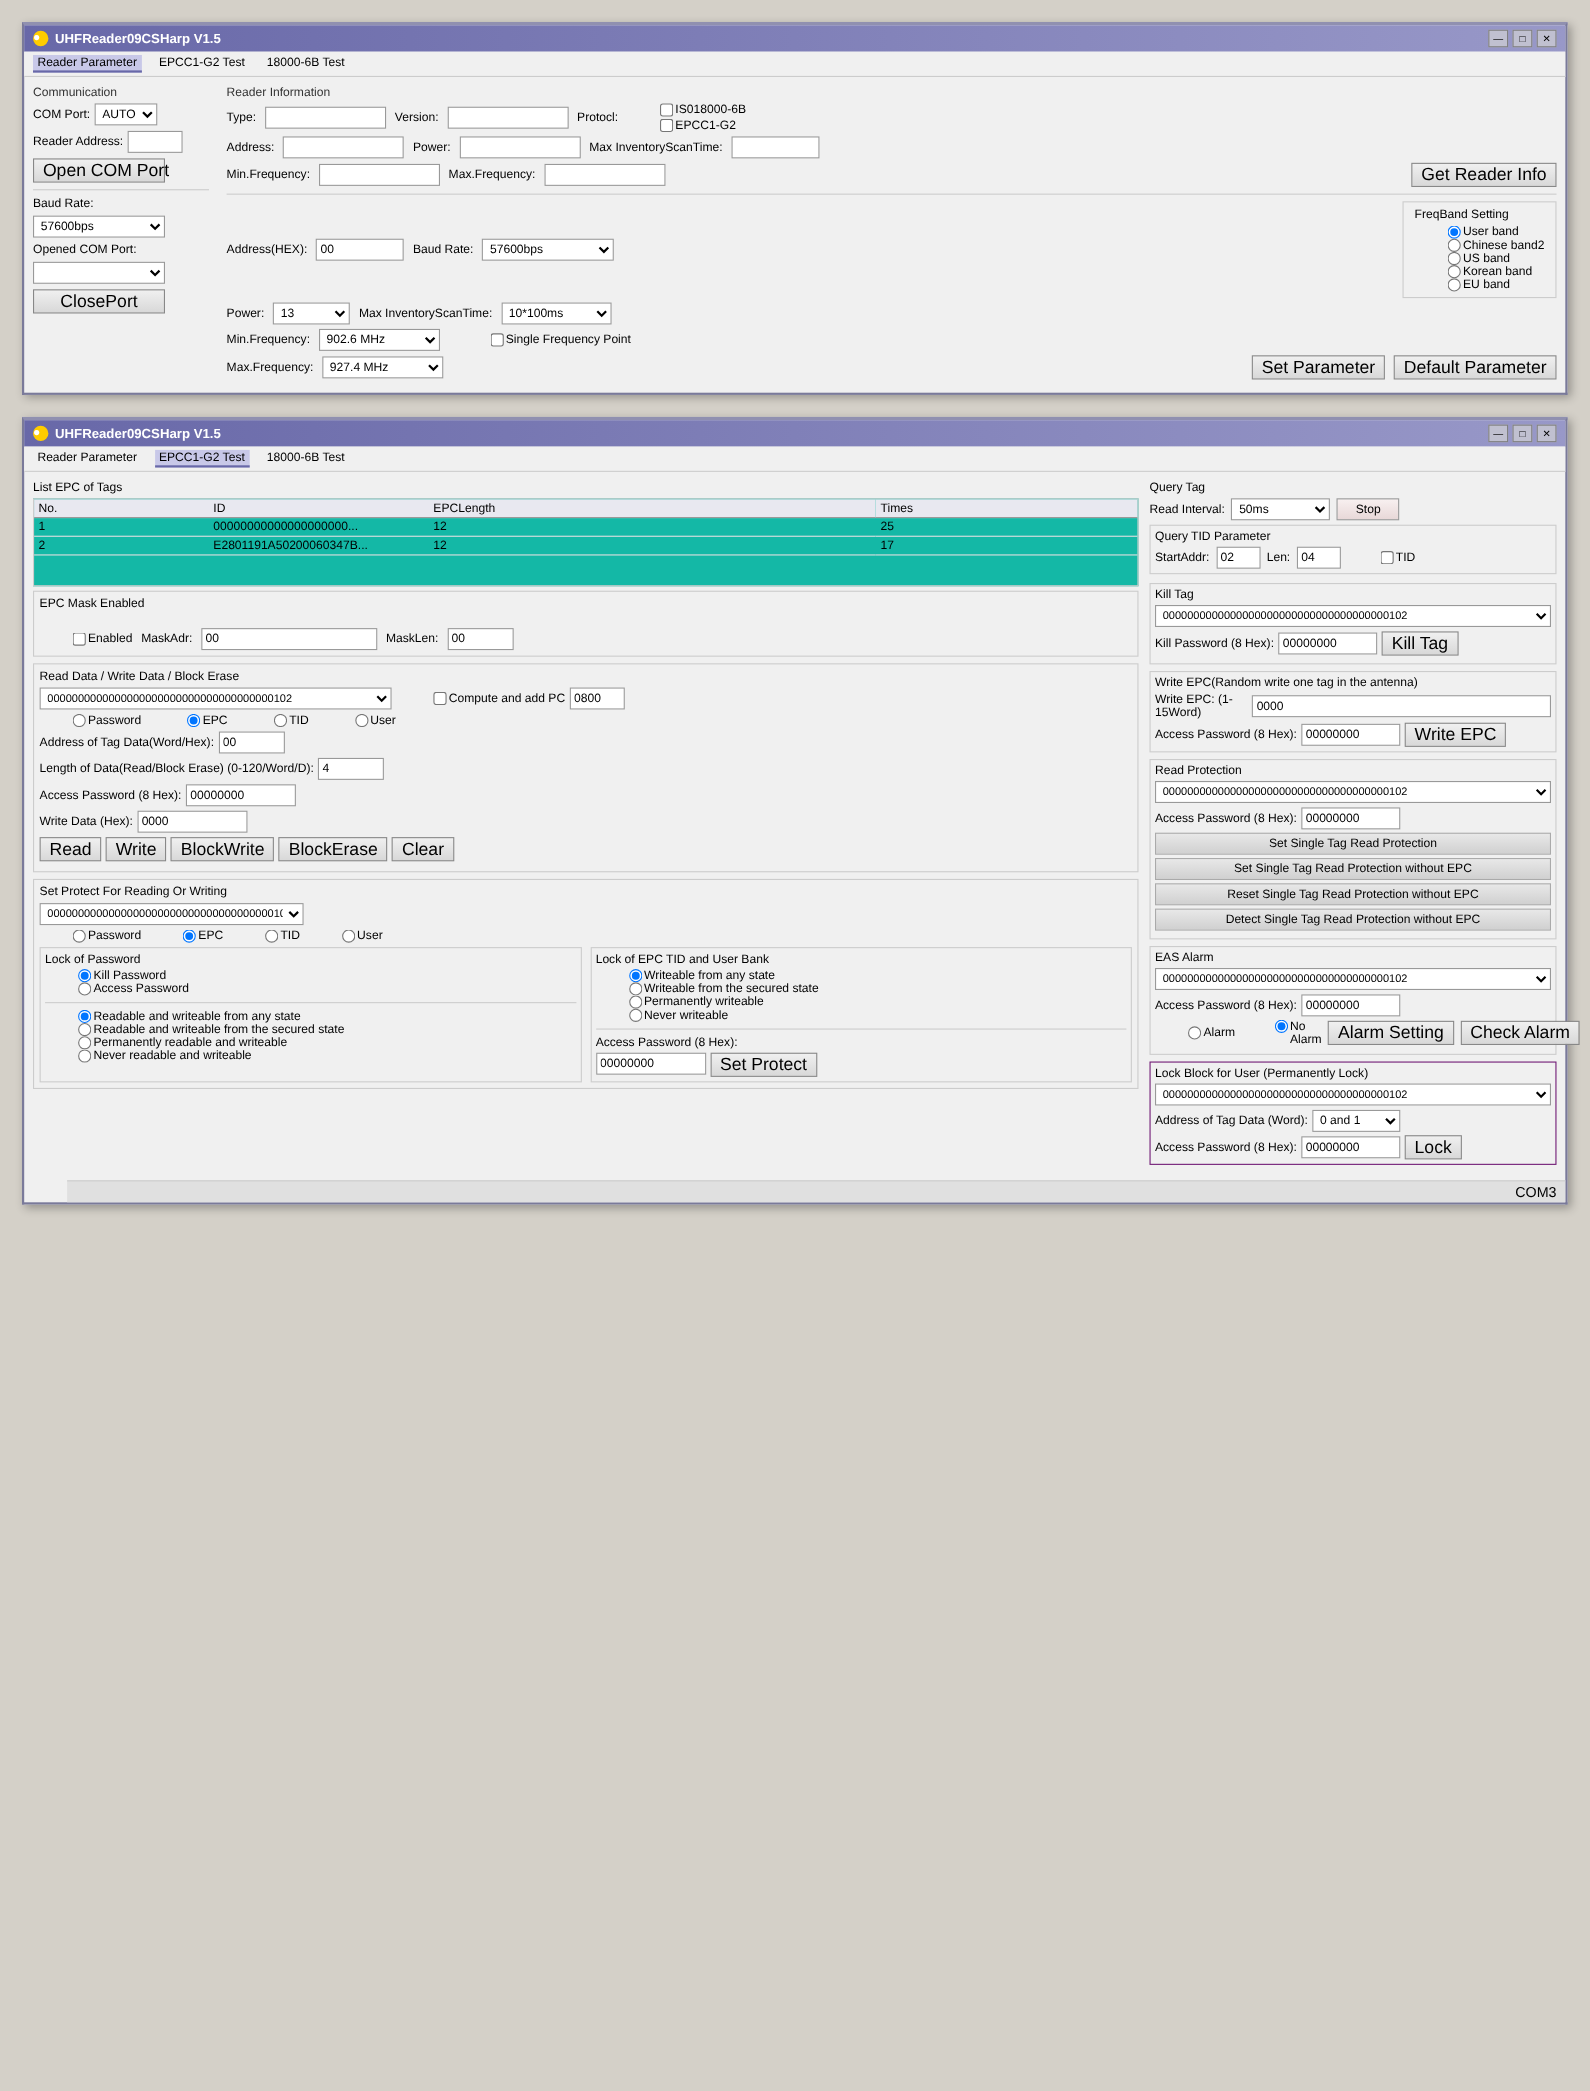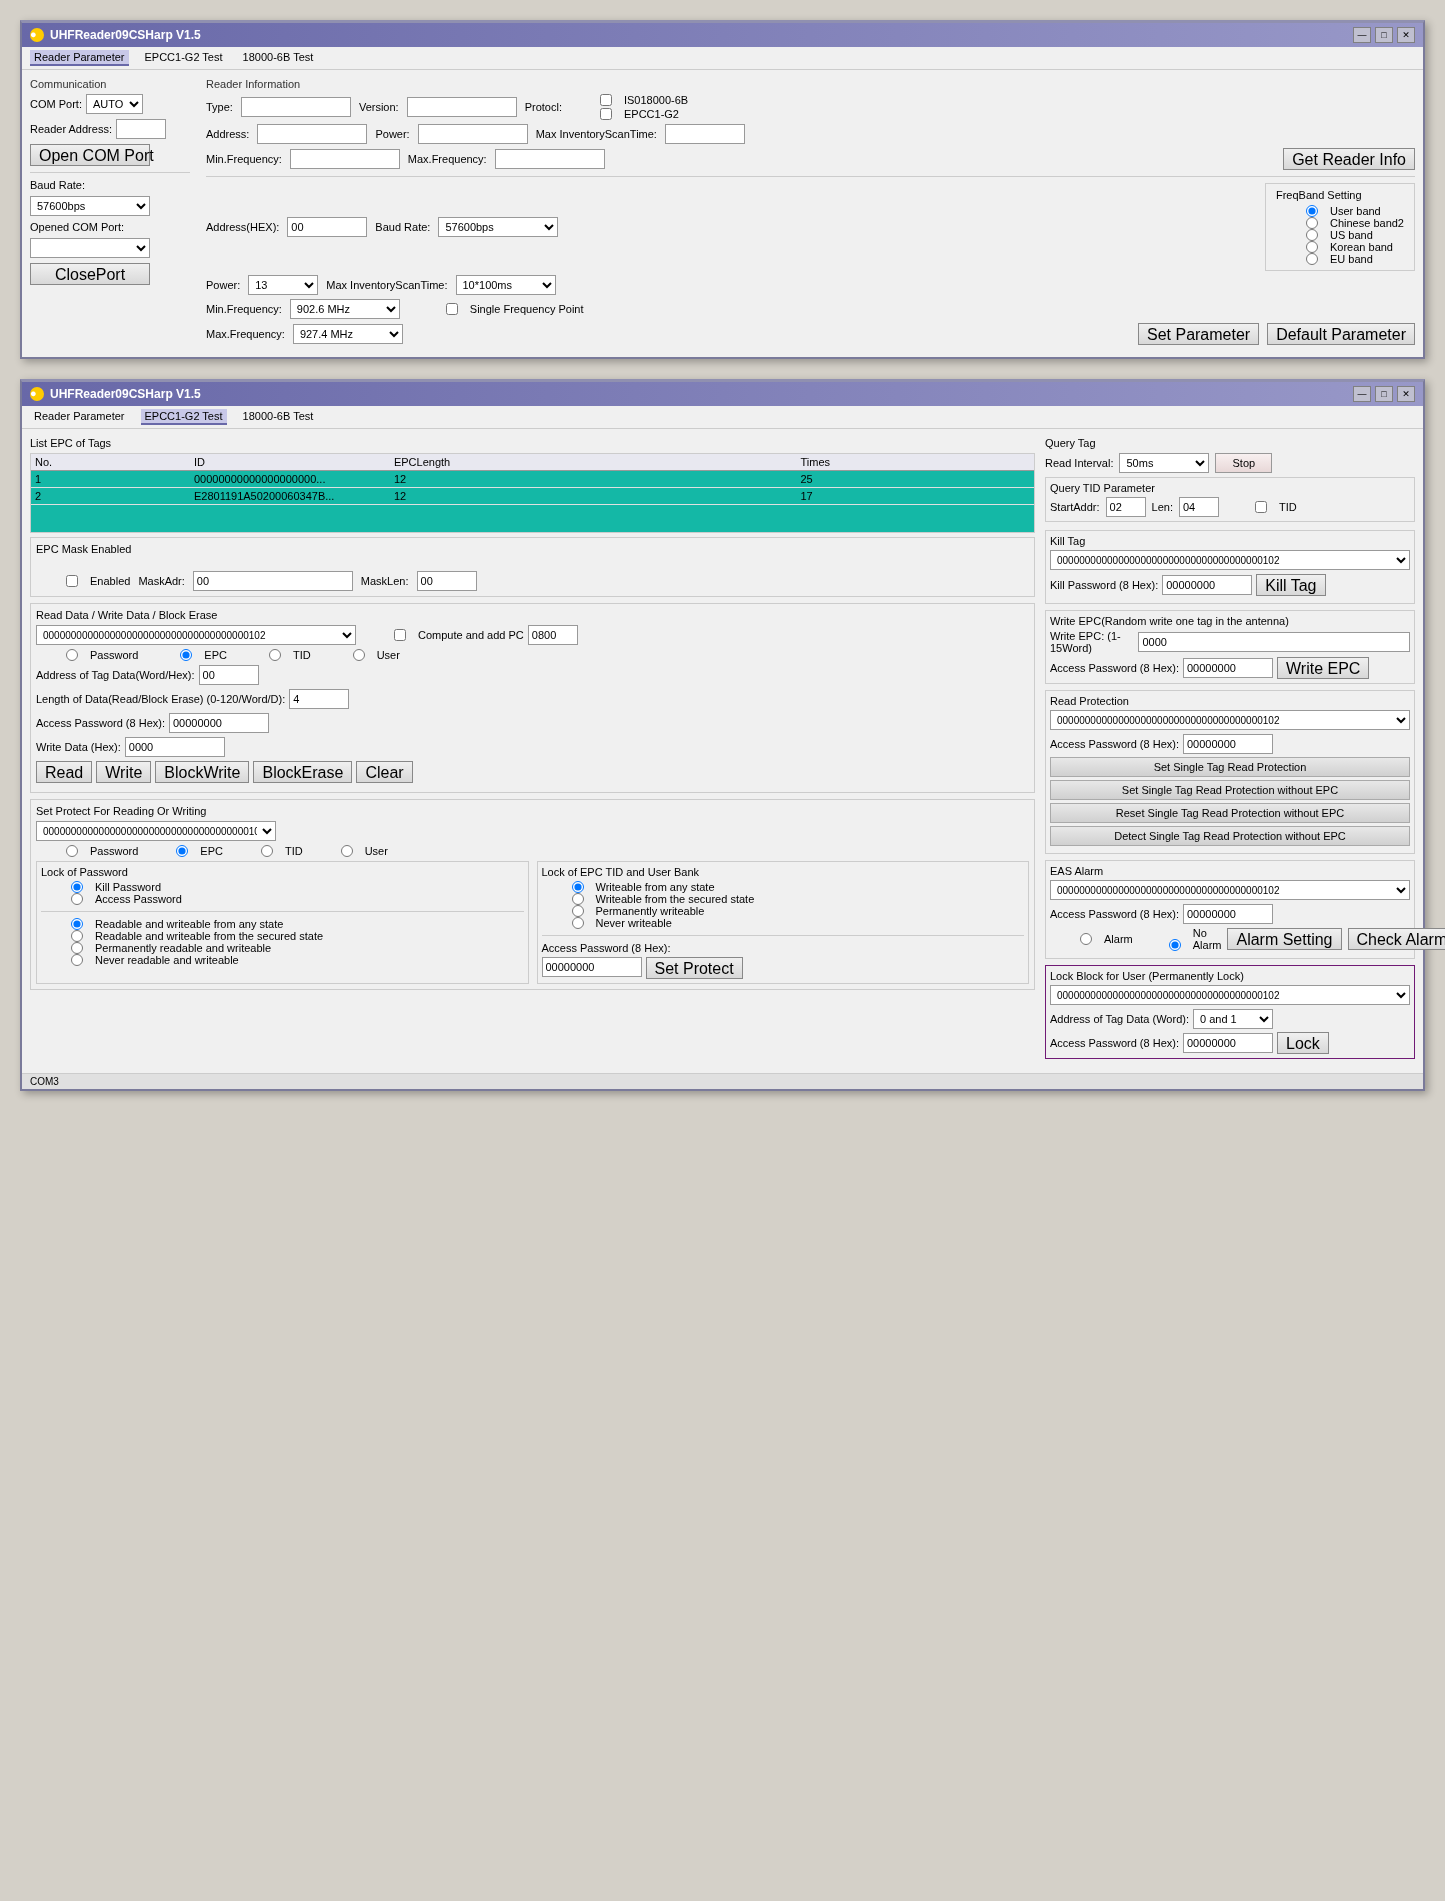--- a/index.html
+++ b/index.html
@@ -151,22 +151,22 @@
       width: 120px;
     }
 
     .separator {
       border-top: 1px solid #ccc;
       margin: 6px 0;
     }
 
     .radio-item, .check-item {
       display: flex;
-      align-items: flex-end;
-      gap: 12px;
+      align-items: flex-start;
+      gap: 2px;
       font-size: 11px;
       padding-left: 30px;
     }
 
     .freqband-title {
       font-size: 11px;
       margin-bottom: 4px;
     }
 
     
@@ -329,21 +329,23 @@
       font-size: 11px;
       cursor: pointer;
       text-align: center;
       margin-bottom: 3px;
     }
 
     .status-bar {
       background: #e0e0e0;
       border-top: 1px solid #ccc;
       padding: 2px 8px;
-      font-size: 10px;
+      font-size: 13px;
+      text-align: right;
+      margin-left: 39px;
     }
 
     input[type="radio"], input[type="checkbox"] {
       width: 12px;
       height: 12px;
     }
 
     .small-input {
       width: 50px;
     }

